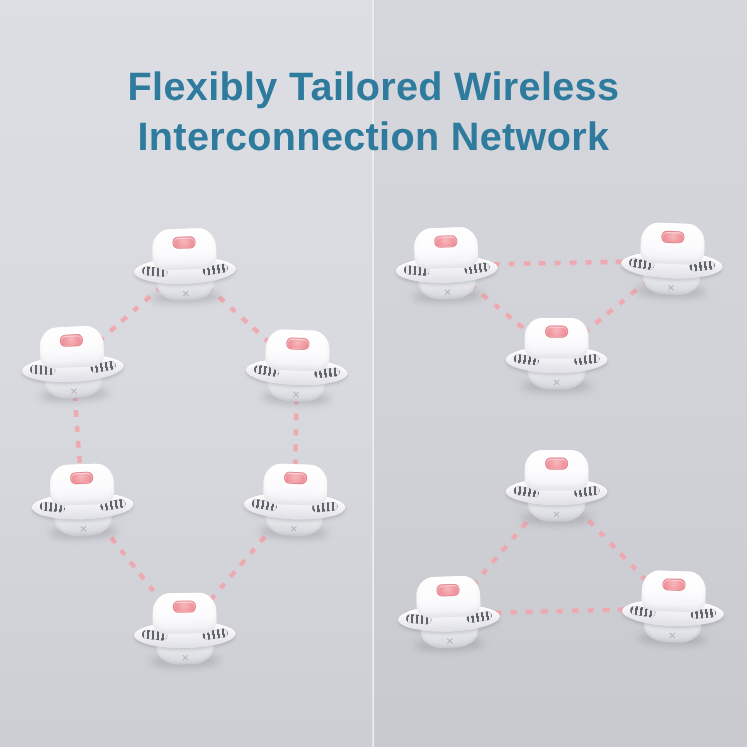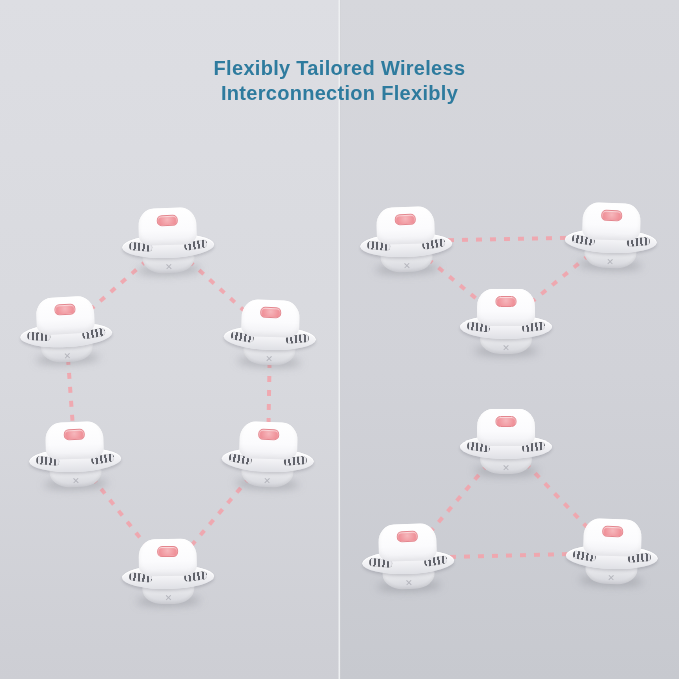--- a/index.html
+++ b/index.html
@@ -21,21 +21,21 @@
     background:linear-gradient(180deg,#d6d7dc 0%,#d1d2d8 55%,#c7c9cf 100%);
   }
   .wall-seam{
     position:absolute;left:338px;top:0;width:3px;height:679px;
     background:linear-gradient(90deg,rgba(255,255,255,0.15),#edeff1 50%,rgba(90,90,100,0.12));
   }
   
   .headline{
     position:absolute;top:56px;left:0;width:100%;
     text-align:center;z-index:4;
-    font-size:20px;font-weight:bold;line-height:1.25;letter-spacing:0.3px;
+    font-size:36px;font-weight:bold;line-height:1.25;letter-spacing:0.3px;
     color:var(--title-color,#2e7b9e);
     margin:0;
   }
   
   #diagram{position:absolute;left:0;top:0;width:679px;height:679px;z-index:2;}
   .edge{
     position:absolute;height:4px;margin-top:-2px;
     transform-origin:0 50%;
     background-image:repeating-linear-gradient(90deg,
       var(--conn-color,#f2a9b0) 0 6px, rgba(255,255,255,0) 6px 14px);
@@ -96,21 +96,21 @@
 </head>
 <body>
 
 <div class="scene">
   <div class="wall-left"></div>
   <div class="wall-right"></div>
   <div class="wall-seam"></div>
 
   <h1 class="headline">
     <span>Flexibly Tailored Wireless</span><br>
-    <span>Interconnection Flexibly</span>
+    <span>Interconnection Network</span>
   </h1>
 
   <div id="diagram">
       <div class="edge" style="left: 168px; top: 242px; width: 135.37px; transform: rotate(138.894deg);"></div>
       <div class="edge" style="left: 168px; top: 242px; width: 137.361px; transform: rotate(42.0492deg);"></div>
       <div class="edge" style="left: 66px; top: 331px; width: 125.324px; transform: rotate(85.8818deg);"></div>
       <div class="edge" style="left: 270px; top: 334px; width: 122.016px; transform: rotate(90.9392deg);"></div>
       <div class="edge" style="left: 75px; top: 456px; width: 149.459px; transform: rotate(51.5198deg);"></div>
       <div class="edge" style="left: 268px; top: 456px; width: 153.912px; transform: rotate(130.521deg);"></div>
       <div class="edge" style="left: 406px; top: 241px; width: 205.039px; transform: rotate(-1.11782deg);"></div>

